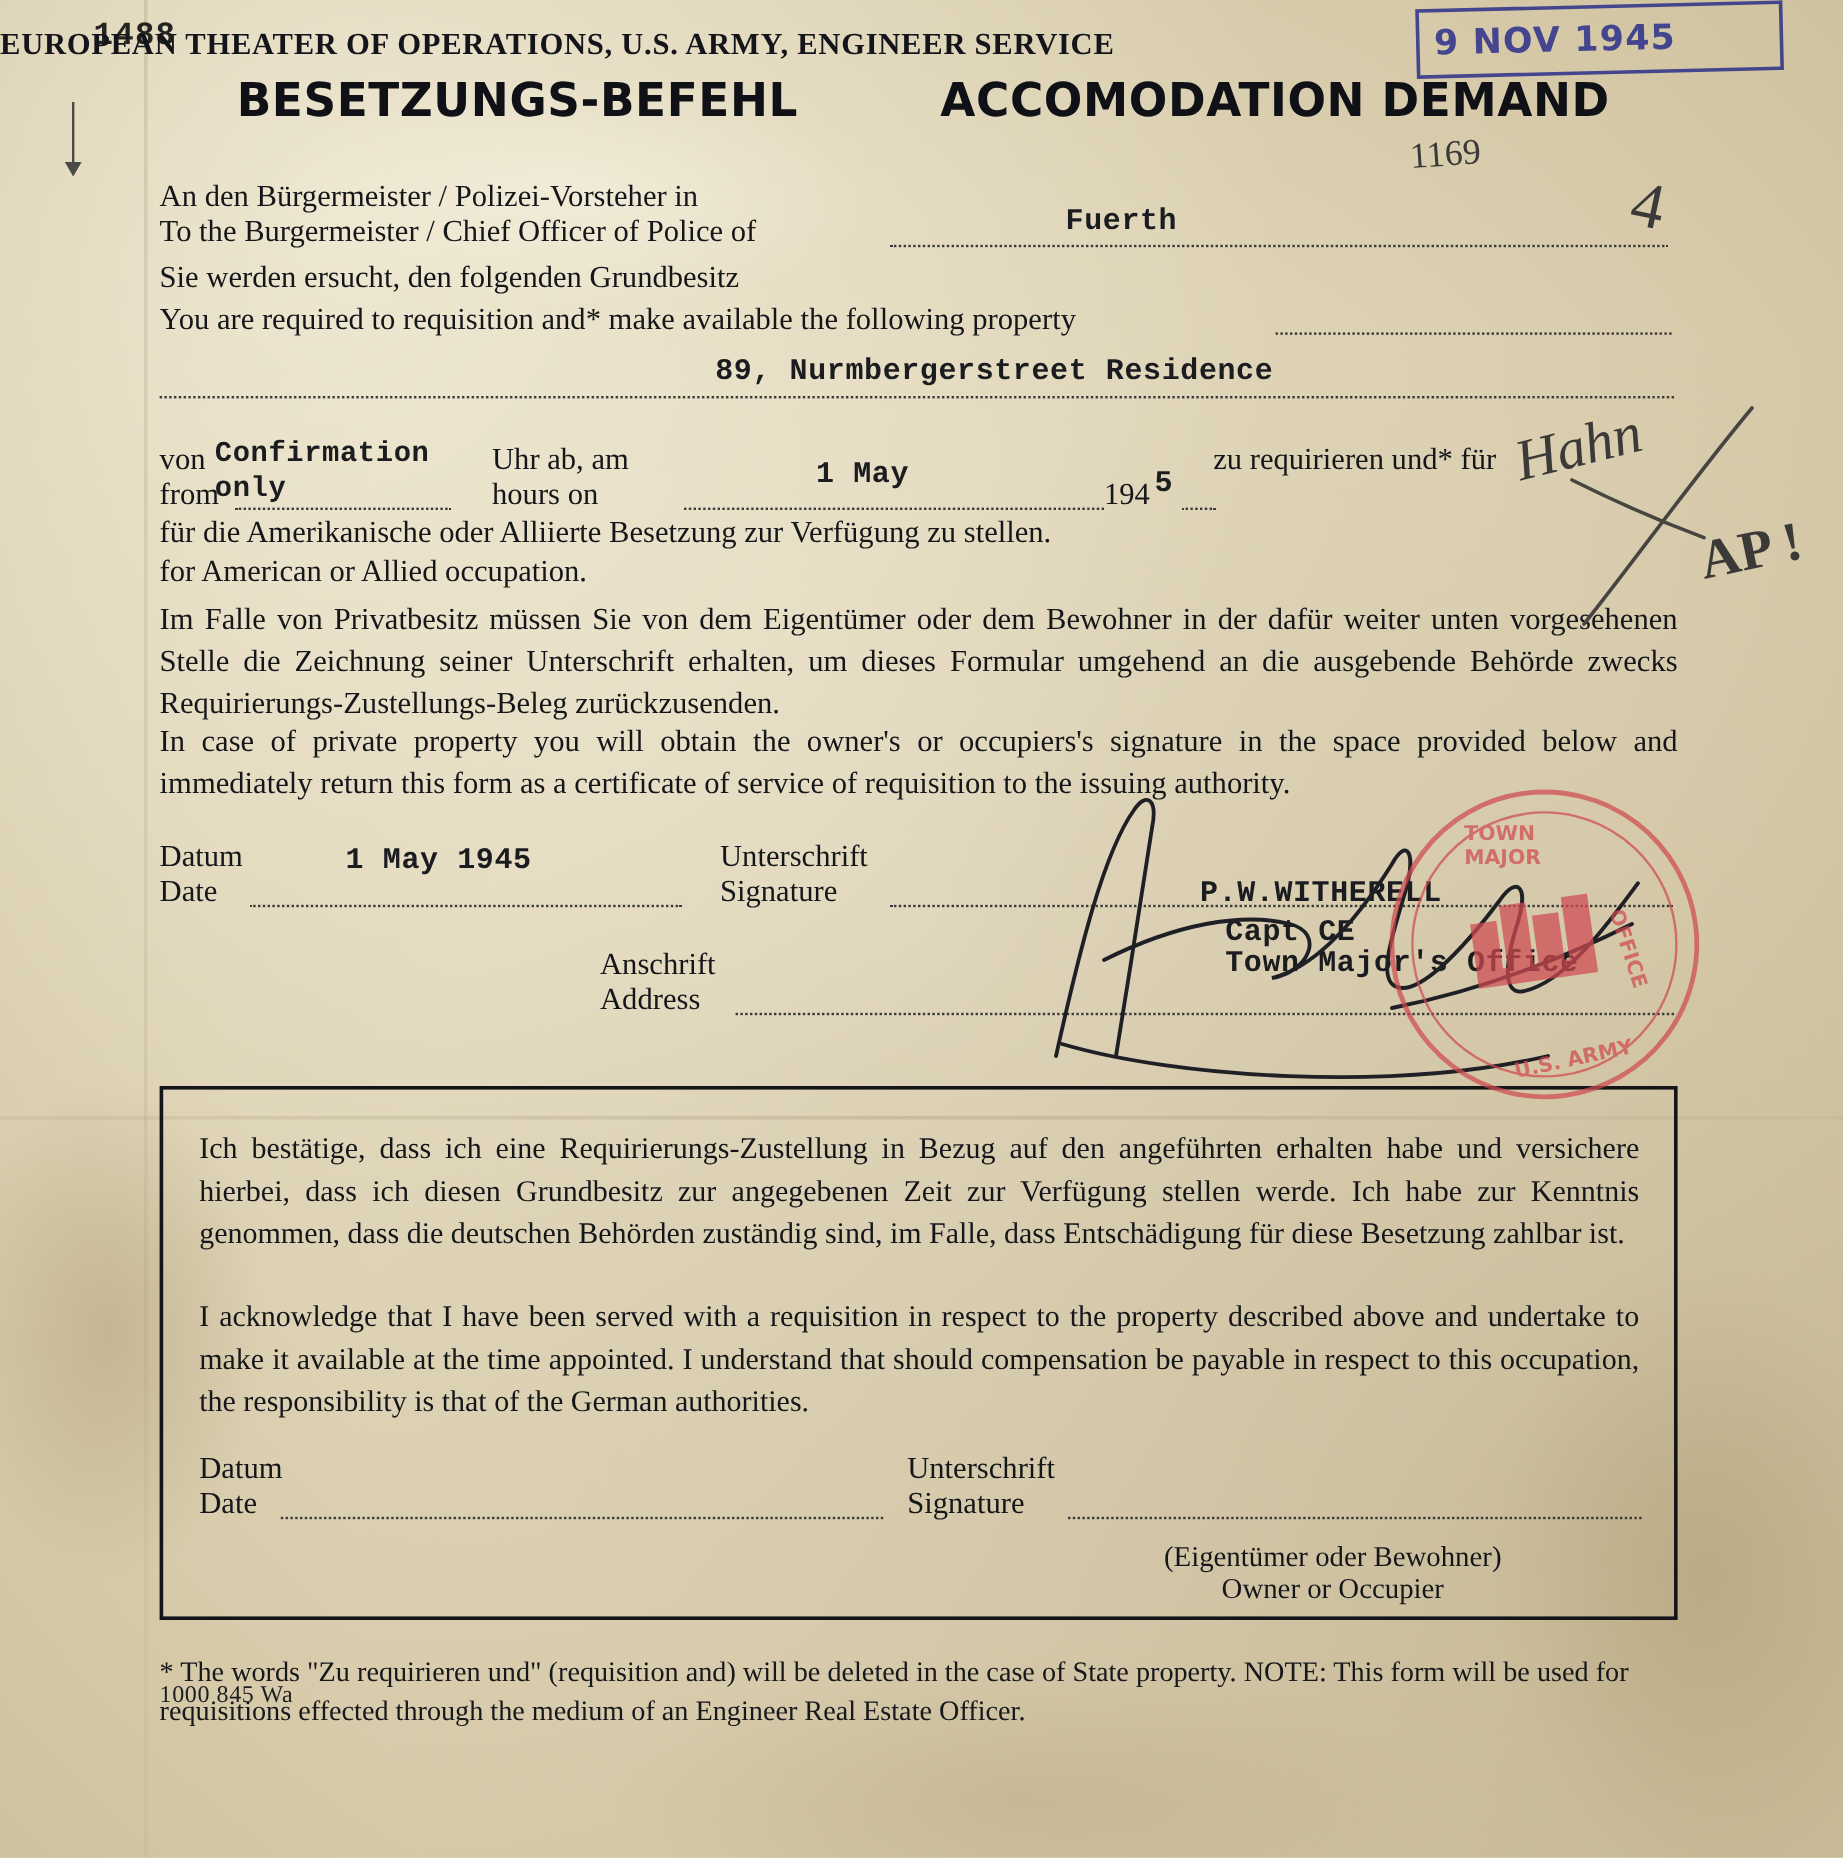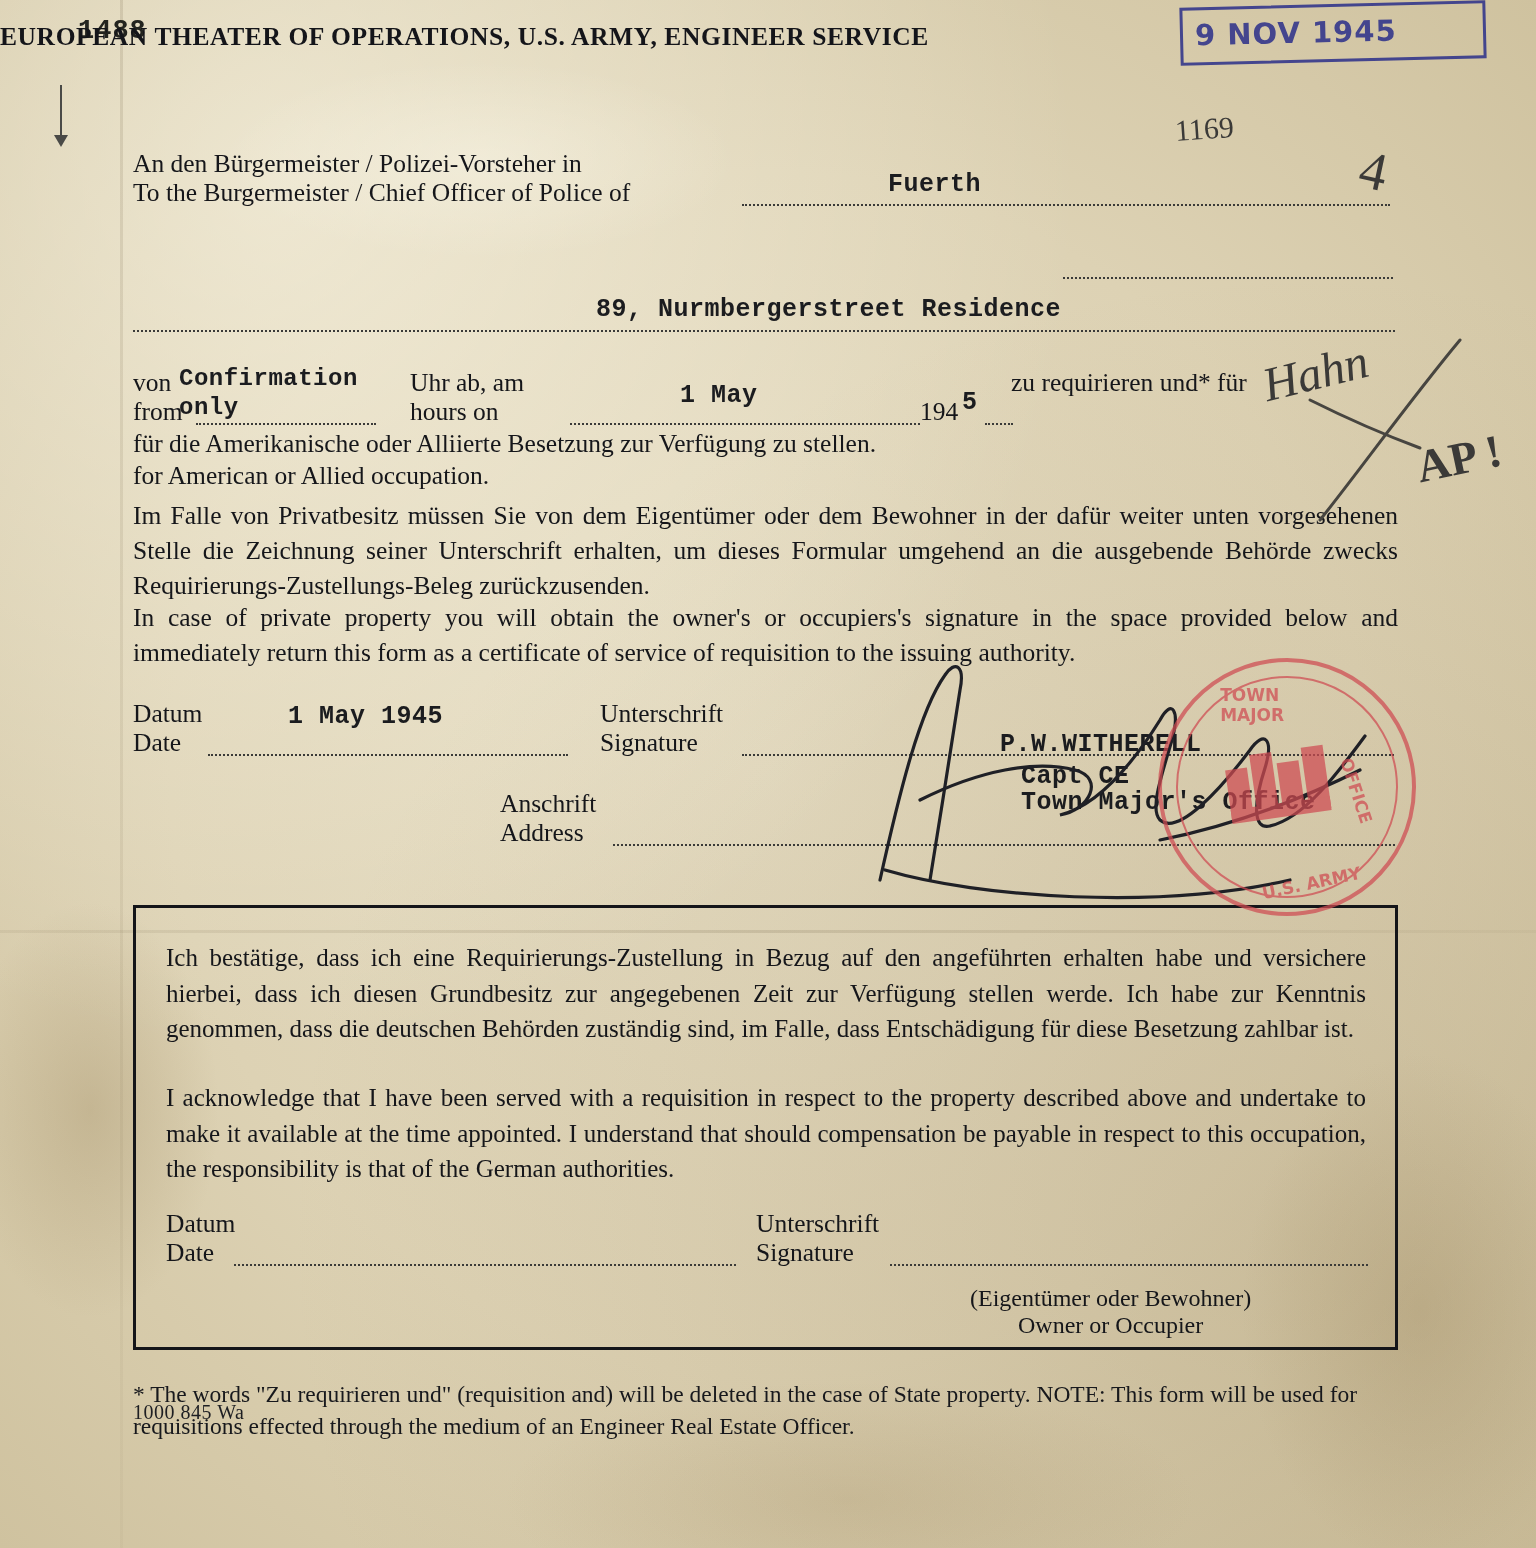--- a/index.html
+++ b/index.html
@@ -231,27 +231,33 @@
   <div class="blotch" style="left:1240px;top:1050px;width:360px;height:520px;background:radial-gradient(ellipse at center,rgba(150,128,86,0.28),rgba(150,128,86,0) 70%);"></div>
   <div class="blotch" style="left:500px;top:1380px;width:700px;height:240px;background:radial-gradient(ellipse at center,rgba(160,138,95,0.22),rgba(160,138,95,0) 70%);"></div>
   <div class="blotch" style="left:220px;top:60px;width:520px;height:200px;background:radial-gradient(ellipse at center,rgba(255,253,242,0.35),rgba(255,253,242,0) 70%);"></div>
   <div class="fold" style="left:120px;top:0;width:3px;height:1548px;background:linear-gradient(to bottom,rgba(120,105,75,0.18),rgba(120,105,75,0.05));"></div>
   <div class="fold" style="left:0;top:930px;width:1536px;height:3px;background:linear-gradient(to right,rgba(120,105,75,0.10),rgba(120,105,75,0.20),rgba(120,105,75,0.06));"></div>
 
   <div id="content">
 
     <div class="serial">1488</div>
     <div class="head-line">EUROPEAN THEATER OF OPERATIONS, U.S. ARMY, ENGINEER SERVICE</div>
+    <div class="title-row">
+      <div class="t-de">BESETZUNGS-BEFEHL</div>
+      <div class="t-en">ACCOMODATION DEMAND</div>
+    </div>
     <div class="arrow"></div>
 
     <div class="line" style="left:133px;top:148px;">An den Bürgermeister / Polizei-Vorsteher in</div>
     <div class="line" style="left:133px;top:177px;">To the Burgermeister / Chief Officer of Police of</div>
     <div class="dots" style="left:742px;top:204px;width:648px;"></div>
     <div class="typed" style="left:888px;top:170px;">Fuerth</div>
 
+    <div class="line" style="left:133px;top:215px;">Sie werden ersucht, den folgenden Grundbesitz</div>
+    <div class="line" style="left:133px;top:250px;">You are required to requisition and* make available the following property</div>
     <div class="dots" style="left:1063px;top:277px;width:330px;"></div>
     <div class="dots" style="left:133px;top:330px;width:1262px;"></div>
     <div class="typed" style="left:596px;top:295px;">89, Nurmbergerstreet   Residence</div>
 
     <div class="line" style="left:133px;top:367px;">von</div>
     <div class="line" style="left:133px;top:396px;">from</div>
     <div class="dots" style="left:196px;top:423px;width:180px;"></div>
     <div class="typed" style="left:179px;top:364px;width:200px;line-height:1.22;font-size:24px;">
       <span>Confirmation only</span>
     </div>

